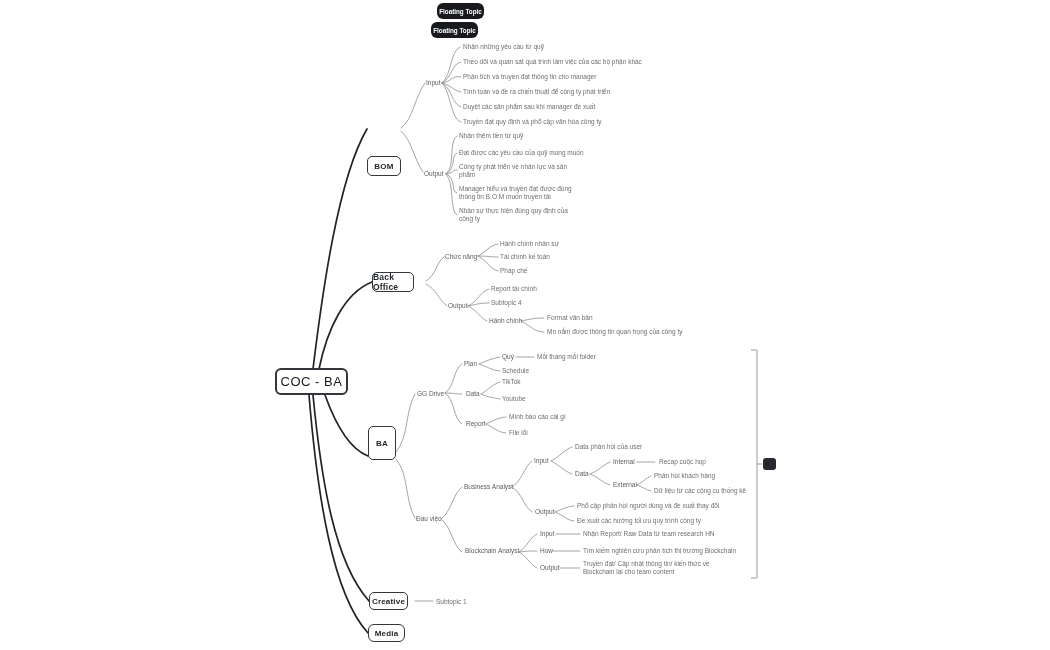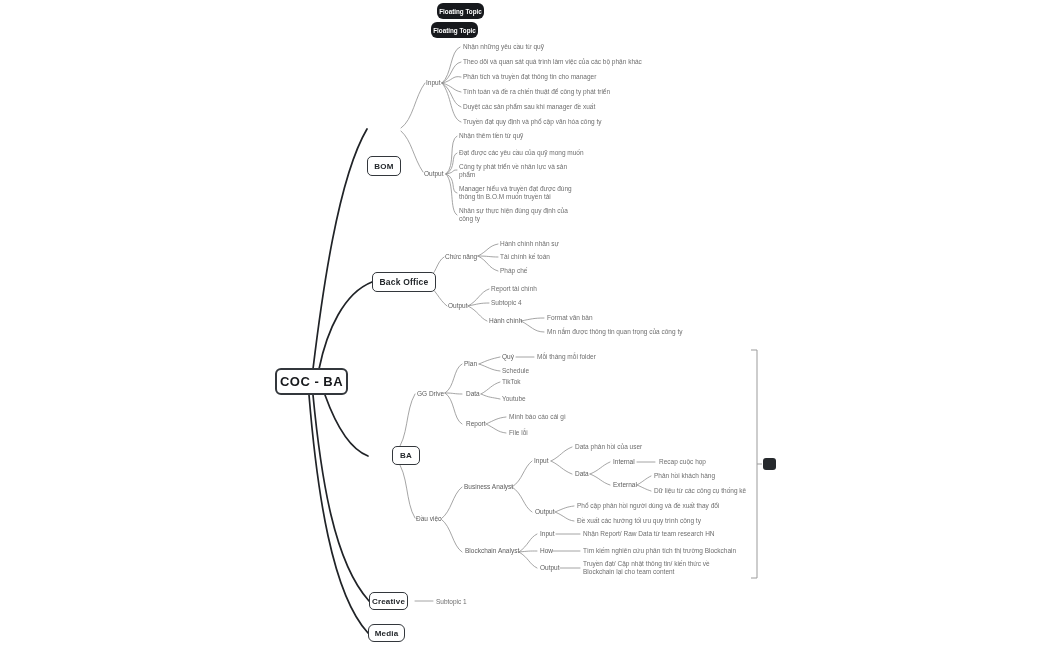--- a/index.html
+++ b/index.html
@@ -8,21 +8,21 @@
     overflow:hidden; font-family:"Liberation Sans", sans-serif;
   }
   svg.links { position:absolute; left:0; top:0; width:1050px; height:650px; }
   .topic {
     position:absolute; box-sizing:border-box; background:#ffffff;
     border:1.3px solid #33373c; border-radius:5px;
     display:flex; align-items:center; justify-content:center;
     color:#23272b; font-weight:600; font-size:8px; letter-spacing:.2px;
   }
   .root {
-    border-width:2px; border-radius:6px; font-size:13px; font-weight:700;
+    border-width:2px; border-radius:6px; font-size:13px; font-weight:400;
     color:#17191c; letter-spacing:.5px;
   }
   .float {
     position:absolute; box-sizing:border-box; background:#17191d; color:#ffffff;
     border-radius:6px; display:flex; align-items:center; justify-content:center;
     font-size:6.3px; font-weight:600;
   }
   .nlabel {
     position:absolute; font-size:6.5px; line-height:7.5px; color:#5c5c5c;
     white-space:nowrap;
@@ -128,24 +128,24 @@
     <span>Floating Topic</span>
   </div>
 
   <div class="topic root" style="left:275px;top:368px;width:73px;height:27px;">
     <span>COC - BA</span>
   </div>
 
   <div class="topic" style="left:367px;top:108px;width:34px;height:20px;margin-top:48px;">
     <span>BOM</span>
   </div>
-  <div class="topic" style="left:372px;top:272px;width:64px;height:20px;font-size:8.5px;">
+  <div class="topic" style="left:372px;top:272px;width:42px;height:20px;font-size:8.5px;">
     <span>Back Office</span>
   </div>
-  <div class="topic" style="left:368px;top:446px;width:28px;height:19px;margin-left:24px;">
+  <div class="topic" style="left:368px;top:426px;width:28px;height:34px;">
     <span>BA</span>
   </div>
   <div class="topic" style="left:369px;top:592px;width:39px;height:18px;">
     <span>Creative</span>
   </div>
   <div class="topic" style="left:368px;top:624px;width:37px;height:18px;border-radius:6px;">
     <span>Media</span>
   </div>
 
   <div class="nlabel" style="left:426px;top:79px;">Input</div>

